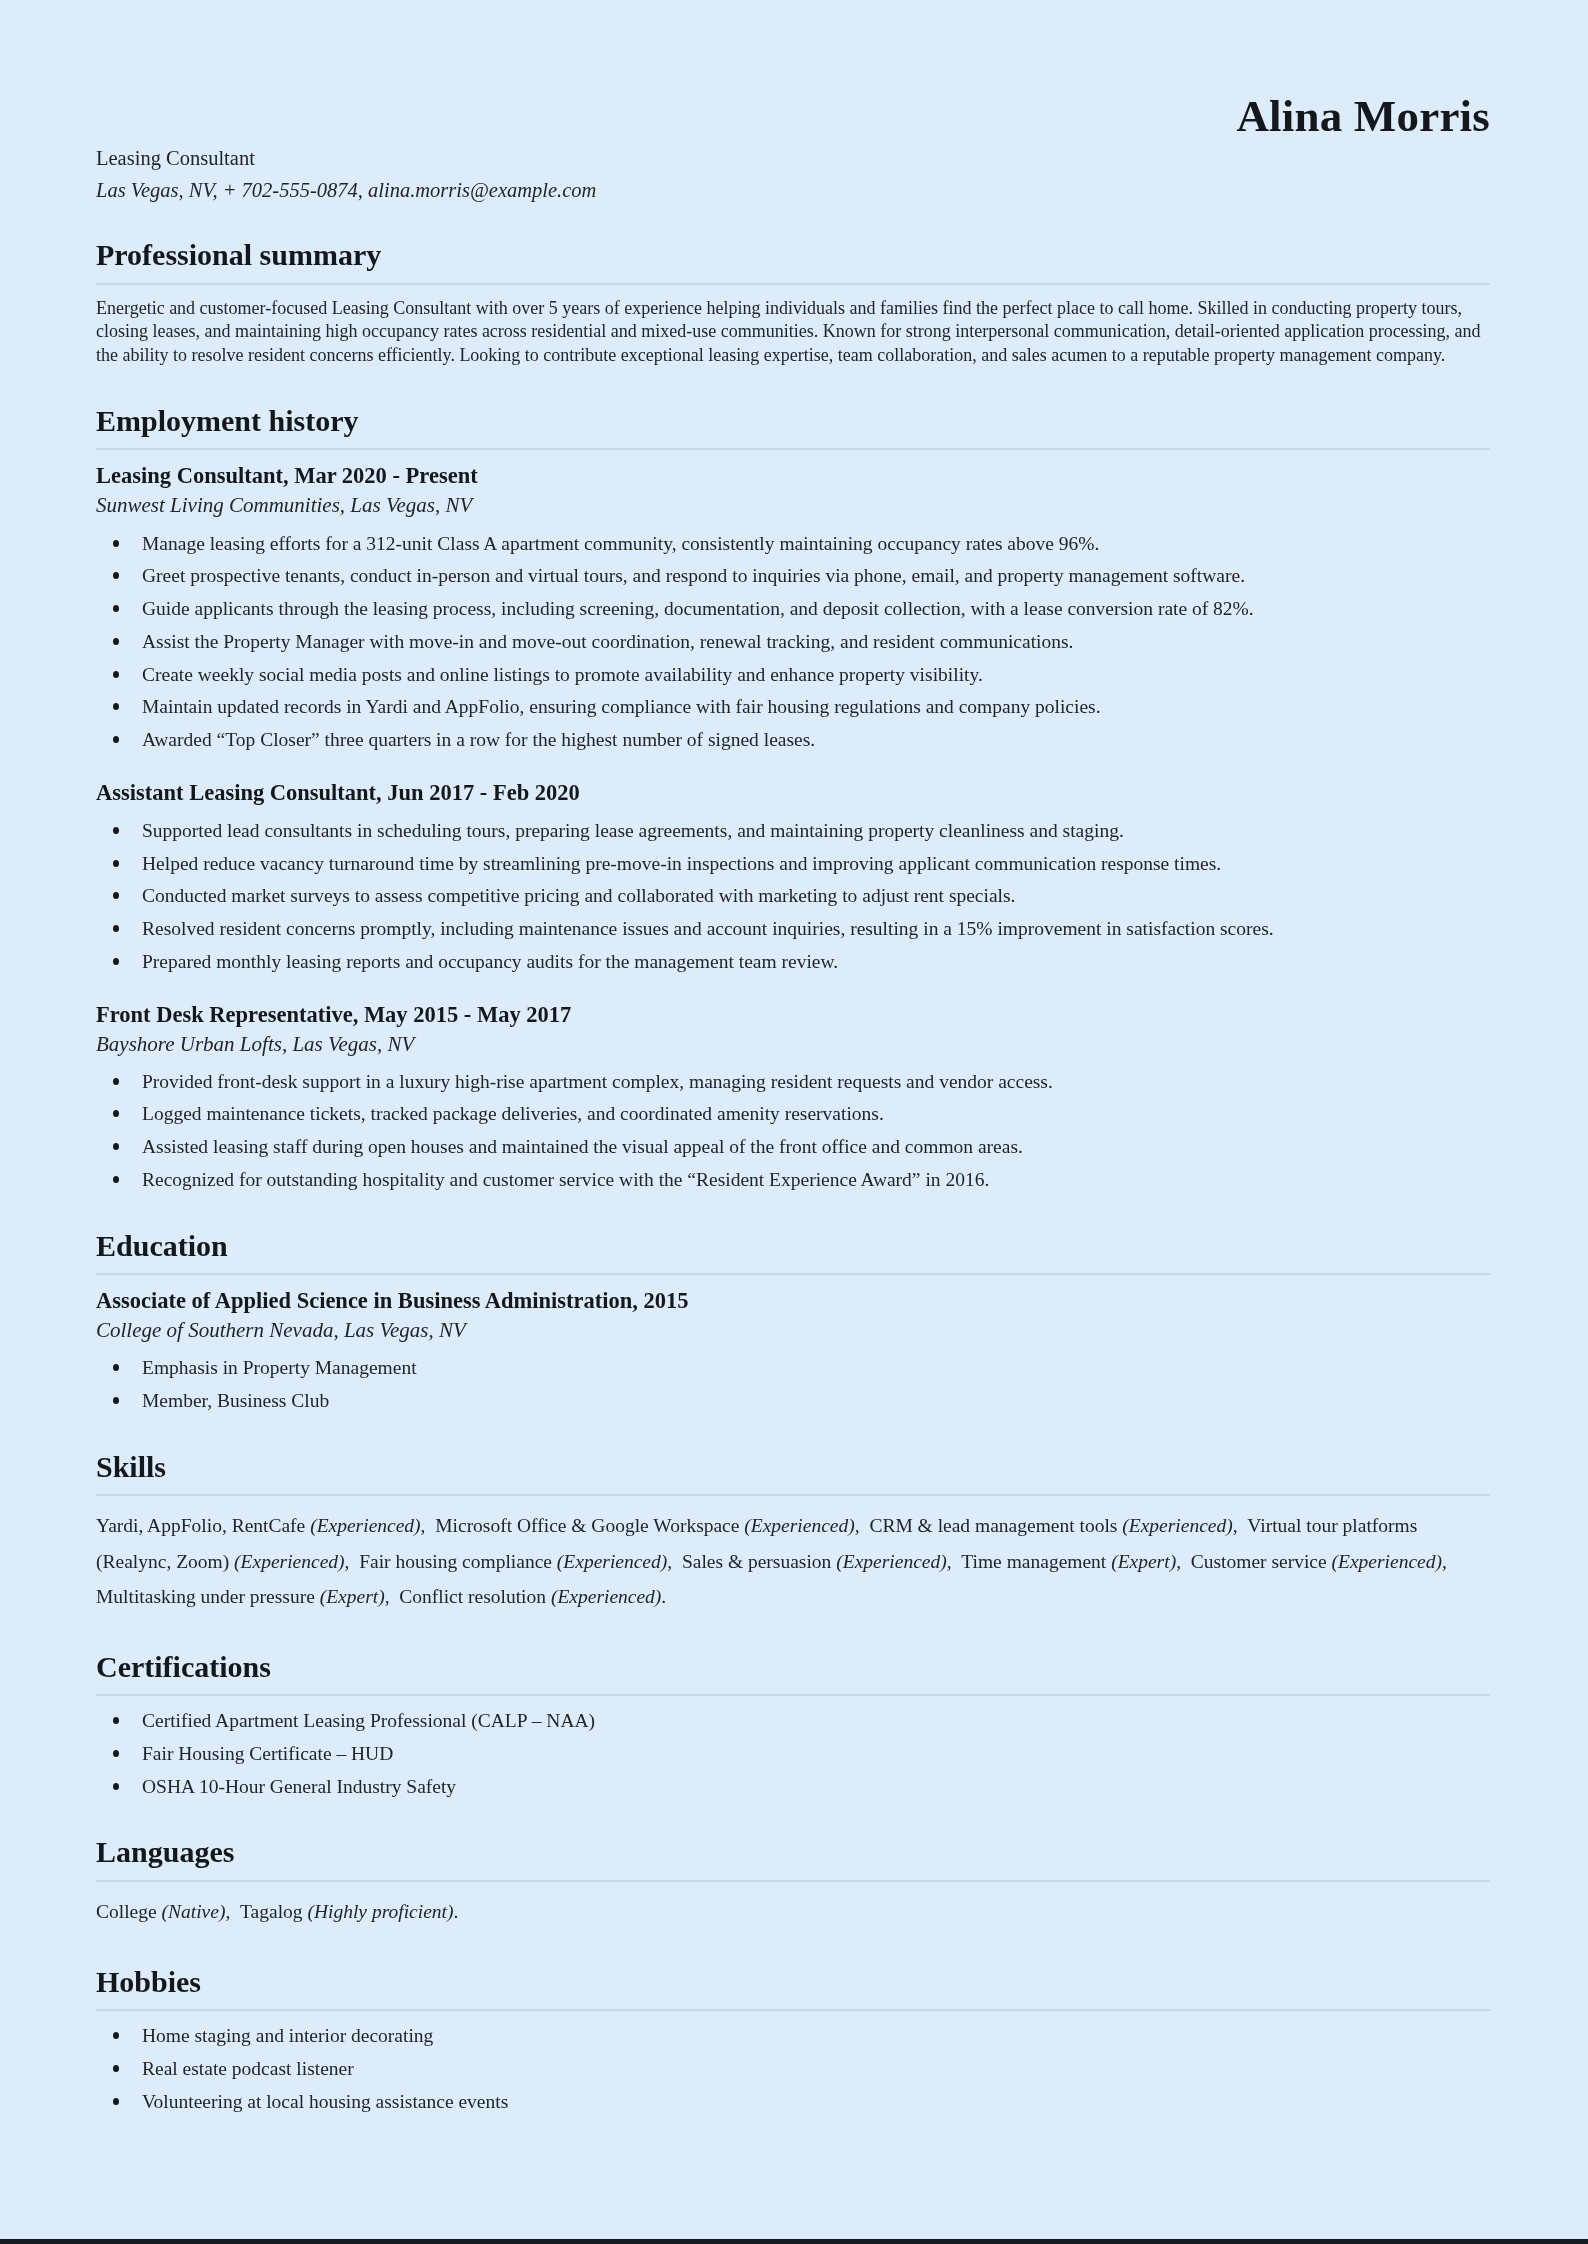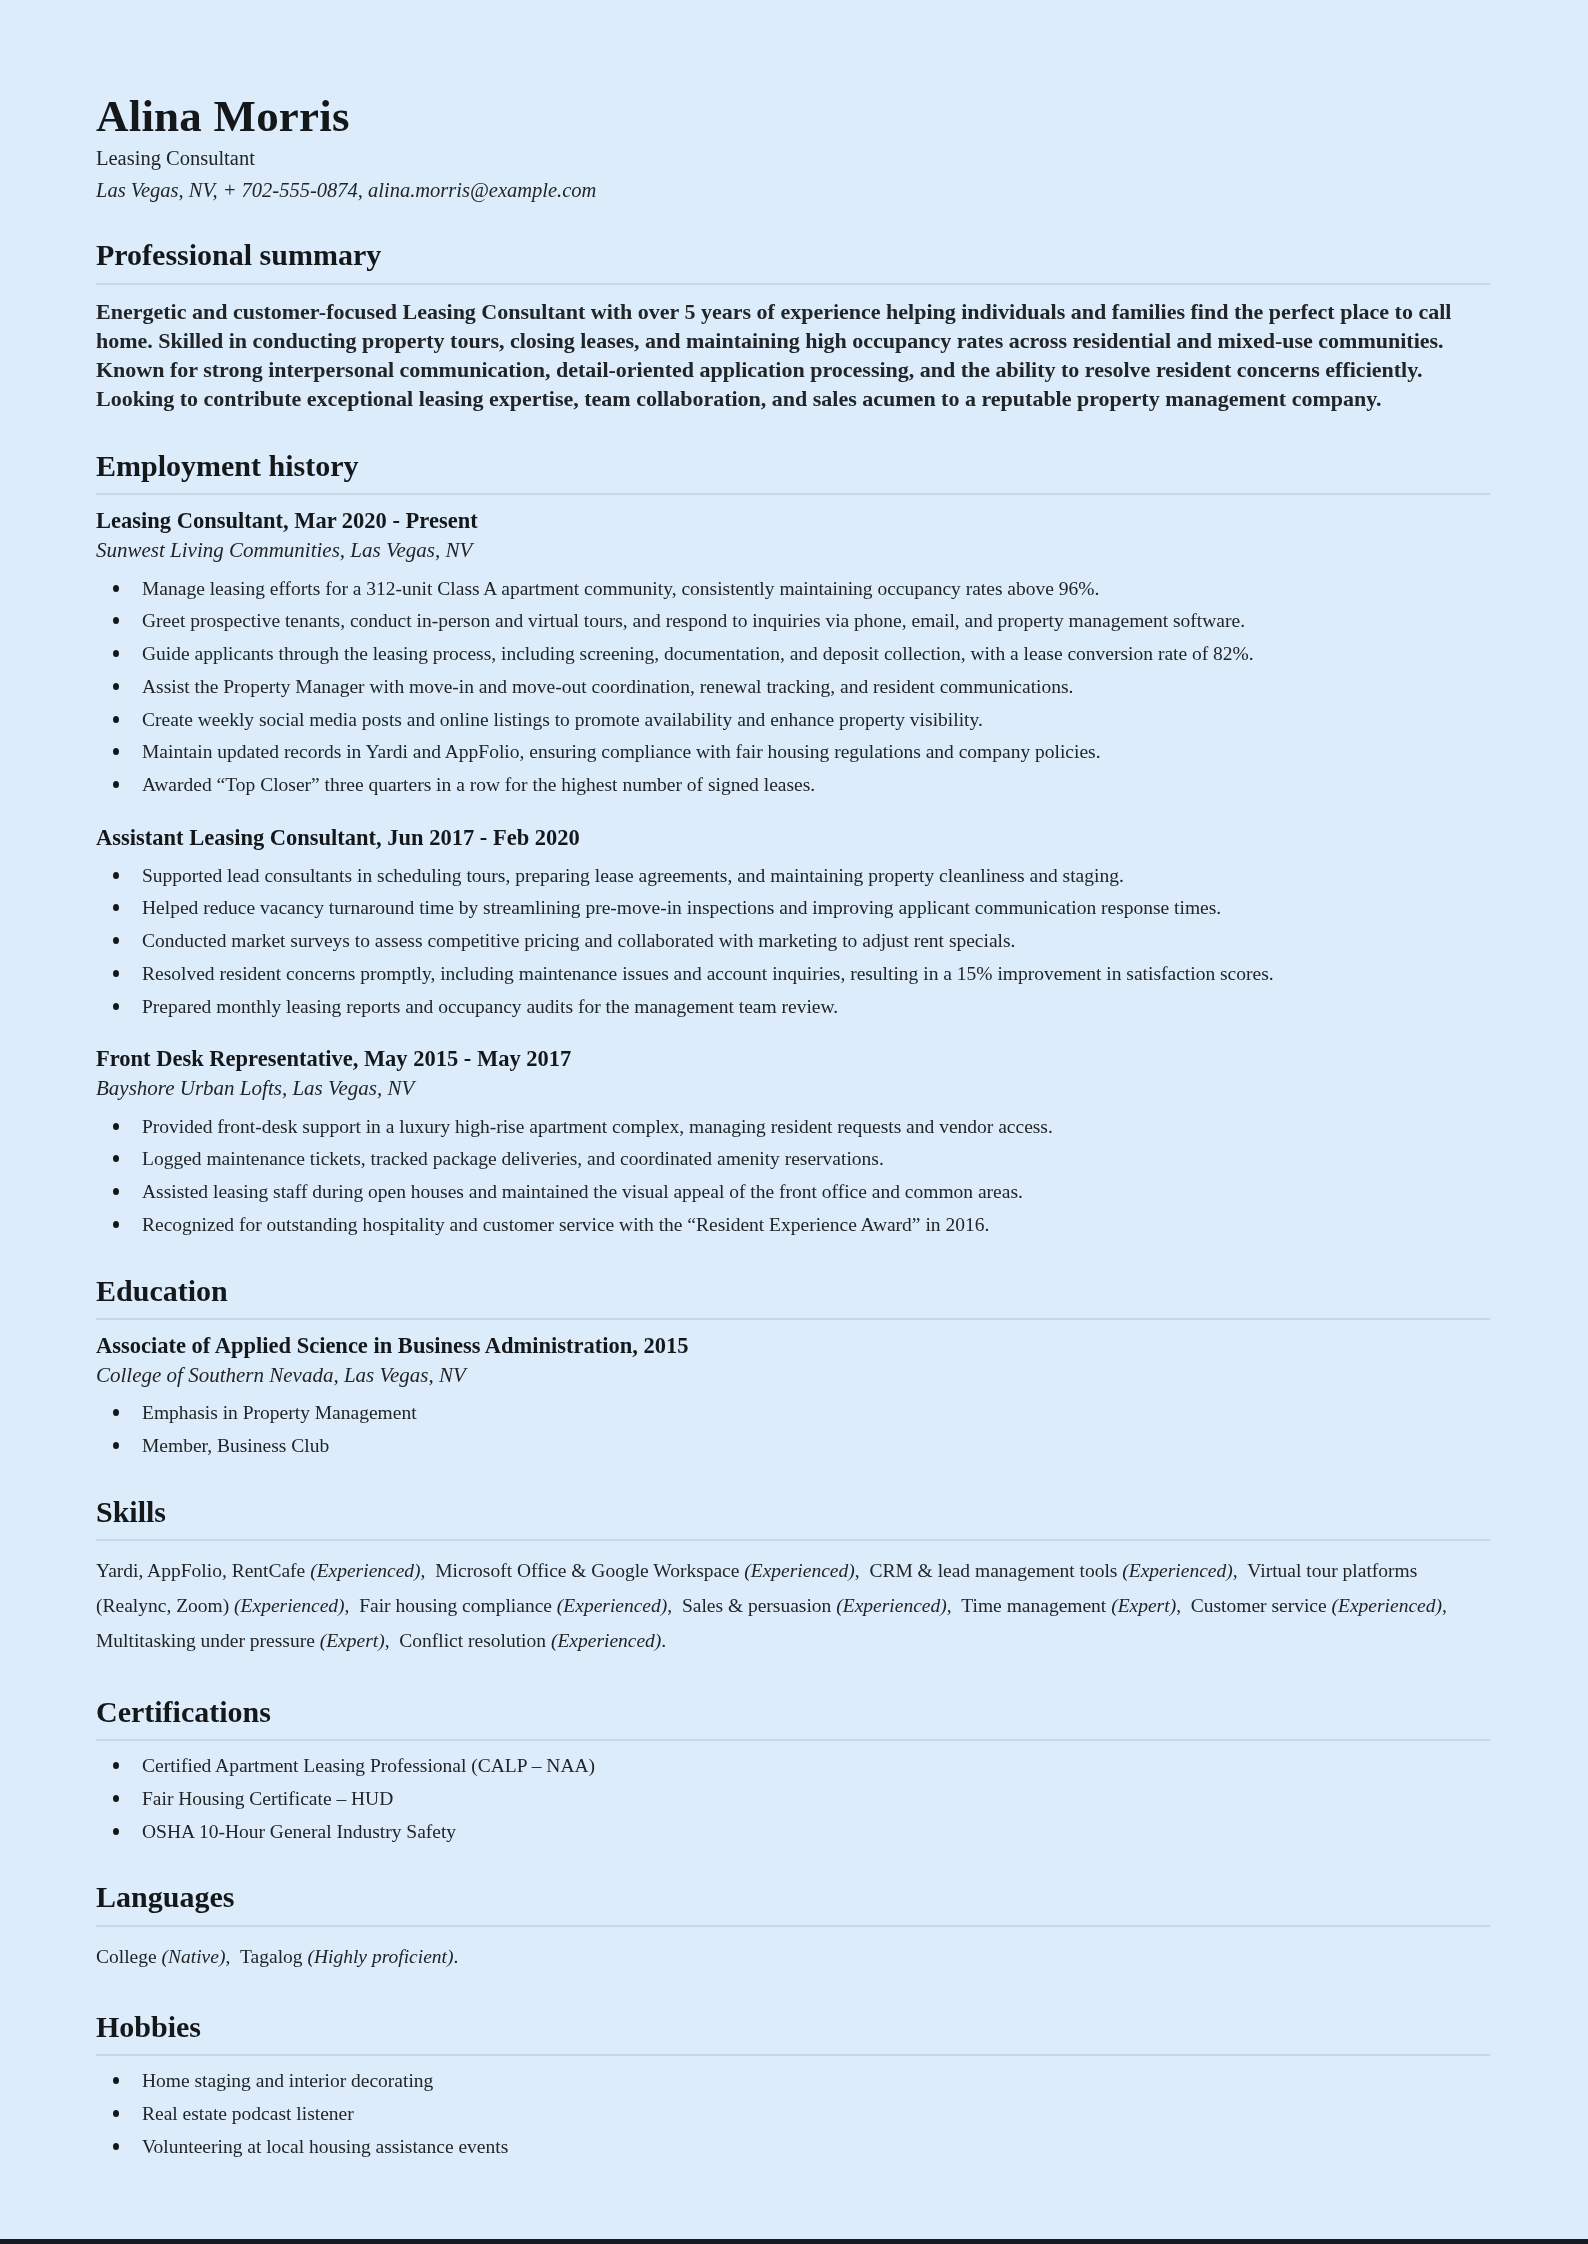--- a/index.html
+++ b/index.html
@@ -18,20 +18,21 @@
     height: 2244px;
     padding: 94px 98px 0 96px;
   }
   h1 {
     margin: 0;
     font-size: 45px;
     line-height: 1.0;
     font-weight: 700;
     color: var(--heading, #15181b);
     letter-spacing: 0.2px;
+    text-align: right;
   }
   .subtitle {
     margin-top: 7px;
     font-size: 20.5px;
     line-height: 1.2;
   }
   .contact {
     margin-top: 7px;
     font-size: 20.5px;
     font-style: italic;
@@ -41,23 +42,22 @@
     margin: 36px 0 12px 0;
     padding-bottom: 10px;
     border-bottom: 2px solid var(--divider, #c7d7e6);
     font-size: 30px;
     line-height: 1.15;
     font-weight: 700;
     color: var(--heading, #15181b);
   }
   p.bodytext {
     margin: 0;
-    font-size: 22px;
+    font-size: 18px;
     line-height: 1.32;
-    font-weight: bold;
   }
   .job { margin-top: 26px; }
   .job:first-child { margin-top: 4px; }
   h3 {
     margin: 0 0 3px 0;
     font-size: 22.5px;
     line-height: 1.2;
     font-weight: 700;
     color: var(--heading, #15181b);
   }

